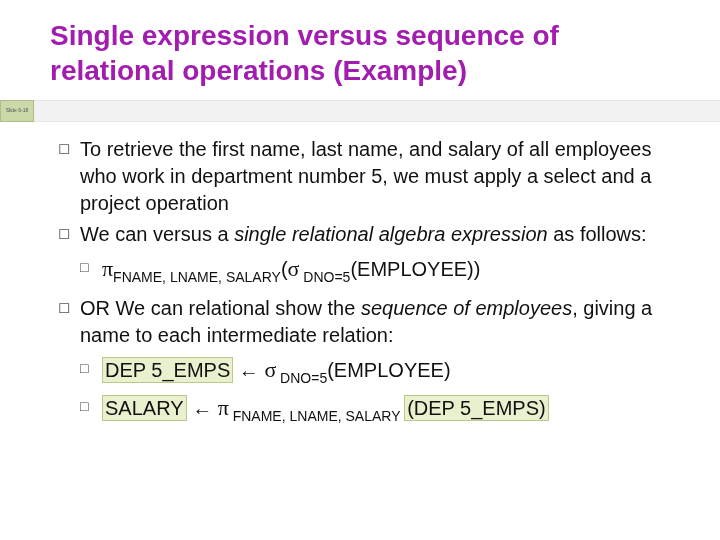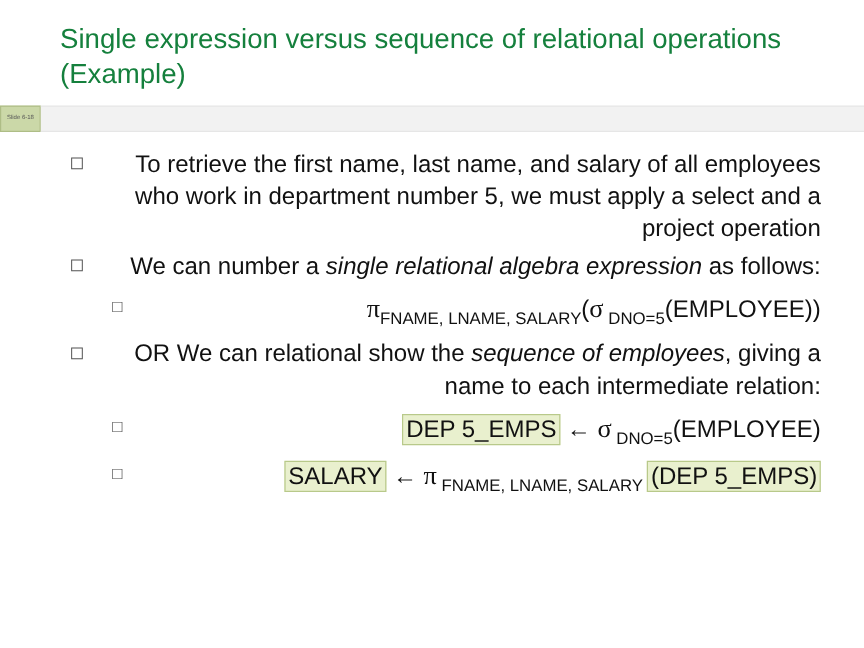--- a/index.html
+++ b/index.html
@@ -8,23 +8,23 @@
     height: 540px;
     background: #ffffff;
     font-family: Arial, Helvetica, sans-serif;
     position: relative;
     overflow: hidden;
   }
   .title-area {
     padding: 18px 40px 12px 50px;
   }
   .title {
-    font-size: 23px;
-    font-weight: 400;
-    color: #15803d;
+    font-size: 28px;
+    font-weight: 700;
+    color: #a21caf;
     line-height: 1.25;
   }
   .divider-row {
     width: 100%;
     height: 22px;
     display: flex;
   }
   .slide-tag {
     width: 34px;
     height: 22px;
@@ -58,21 +58,20 @@
     font-size: 15px;
     line-height: 1.35;
     color: #555;
     padding-top: 2px;
   }
   .item-body {
     flex: 1;
     font-size: 20px;
     line-height: 1.35;
     color: #111;
-    text-align: right;
   }
   .sub {
     display: flex;
     margin-top: 6px;
     margin-bottom: 4px;
   }
   .sub-bullet {
     width: 22px;
     flex-shrink: 0;
     font-size: 14px;
@@ -109,21 +108,21 @@
 <div class="content">
 
   <div class="item">
     <div class="bullet">◻</div>
     <div class="item-body">To retrieve the first name, last name, and salary of all employees who work in department number 5, we must apply a select and a project operation</div>
   </div>
 
   <div class="item">
     <div class="bullet">◻</div>
     <div class="item-body">
-      <span>We can number a </span><i>single relational algebra expression</i><span> as follows:</span>
+      <span>We can versus a </span><i>single relational algebra expression</i><span> as follows:</span>
       <div class="sub">
         <div class="sub-bullet">□</div>
         <div class="sub-body">
           <span class="sym">π</span><span class="subscript">FNAME, LNAME, SALARY</span><span>(</span><span class="sym">σ</span><span class="subscript"> DNO=5</span><span>(EMPLOYEE))</span>
         </div>
       </div>
     </div>
   </div>
 
   <div class="item">

